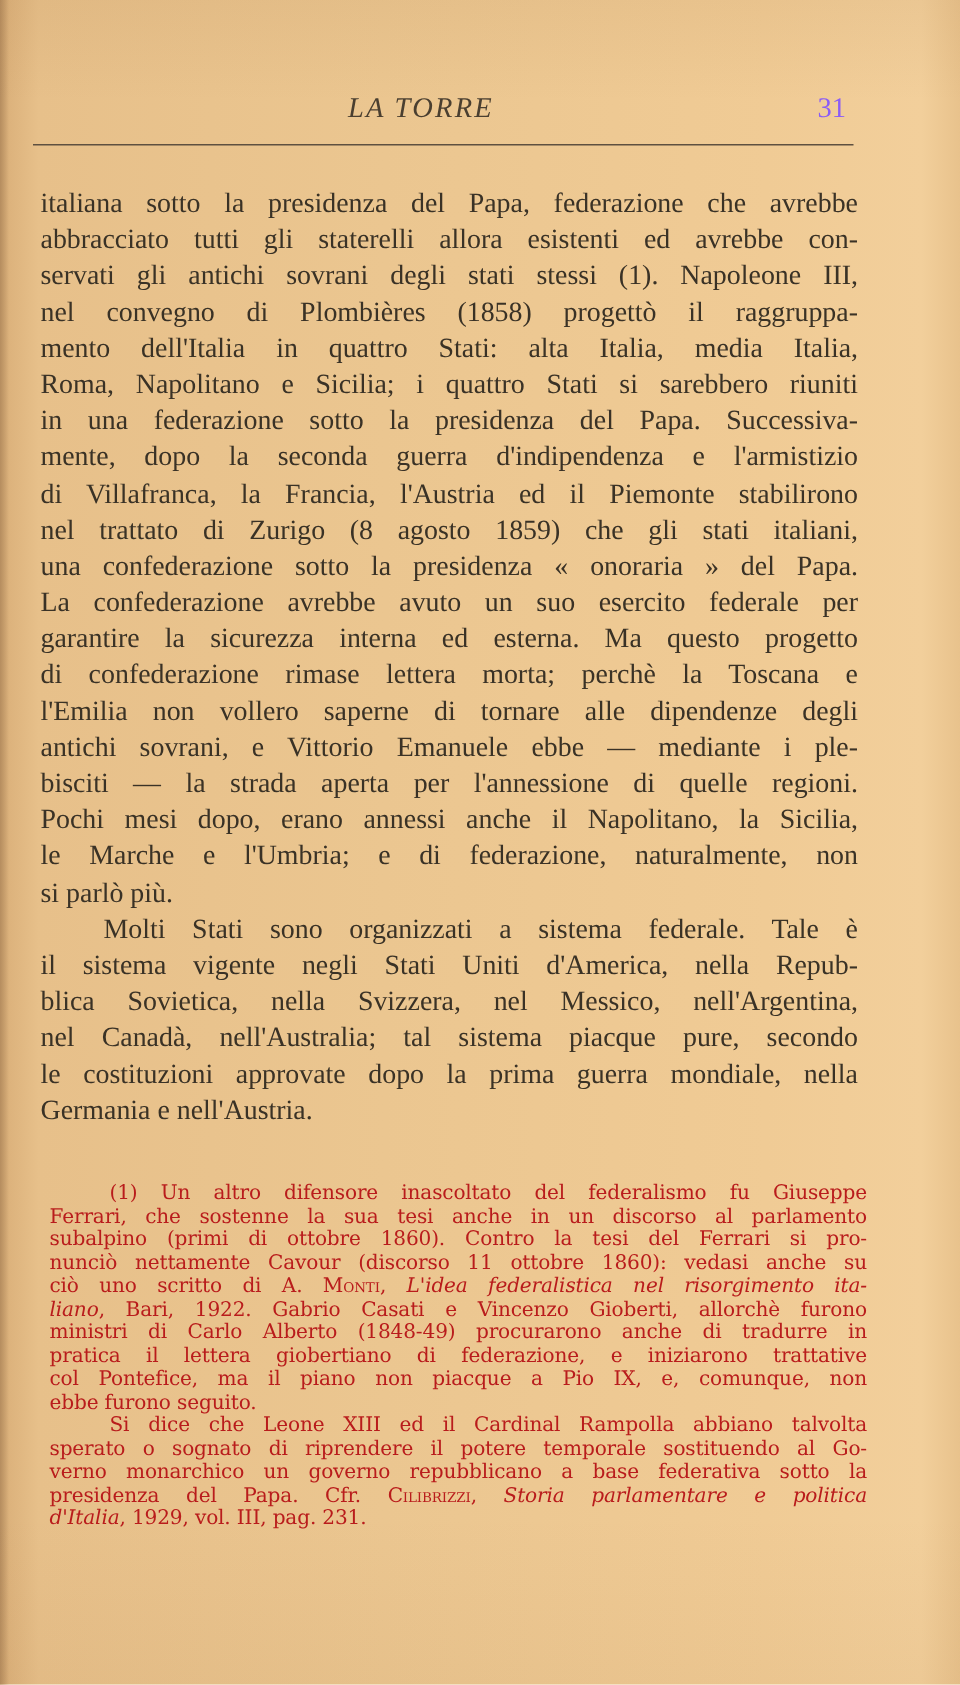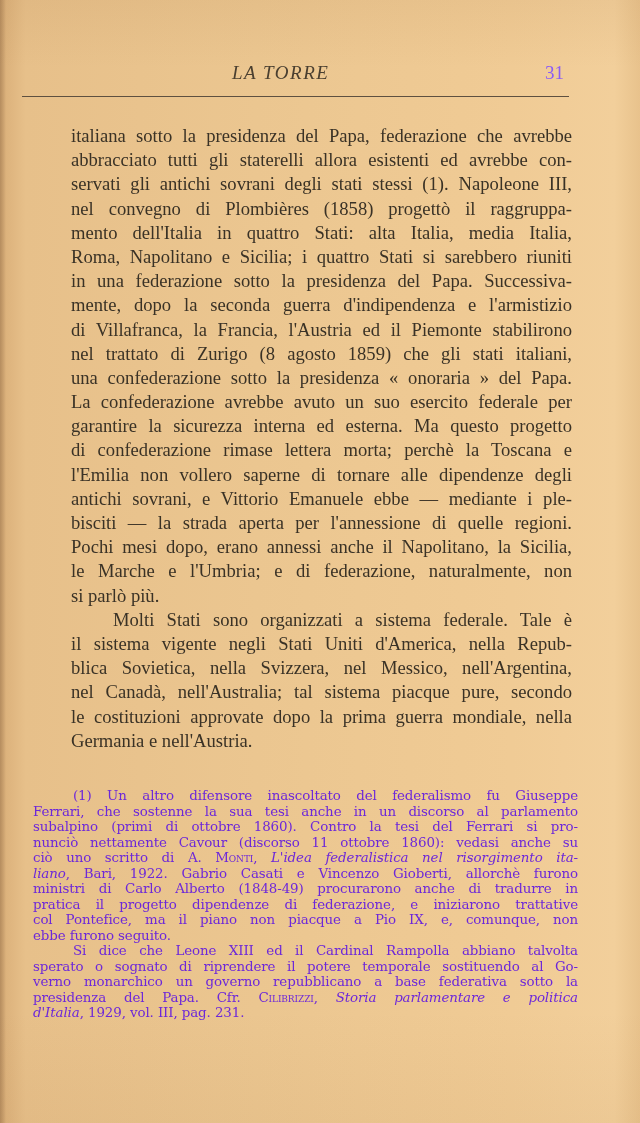--- a/index.html
+++ b/index.html
@@ -71,21 +71,20 @@
     .body-line {
       display: block;
       height: 24.2px;
       line-height: 24.2px;
       font-family: "Liberation Serif", serif;
       font-size: 18.6px;
       white-space: nowrap;
       text-align: justify;
       text-align-last: justify;
       color: #3a3226;
-      margin-left: 44px;
     }
     .body-line.last {
       text-align-last: left;
     }
     .body-line.indent {
       padding-left: 42px;
       box-sizing: border-box;
     }
     .footnotes {
       position: absolute;
@@ -95,21 +94,21 @@
     }
     .fn-line {
       display: block;
       height: 15.5px;
       line-height: 15.5px;
       font-family: "DejaVu Serif", serif;
       font-size: 13.4px;
       white-space: nowrap;
       text-align: justify;
       text-align-last: justify;
-      color: #6d28d9;
+      color: #b91c1c;
       letter-spacing: -0.1px;
     }
     .fn-line.last { text-align-last: left; }
     .fn-line.indent { padding-left: 40px; box-sizing: border-box; }
     .it { font-style: italic; }
     .sc { font-variant: small-caps; }
   </style>
 </head>
 <body>
 
@@ -152,21 +151,21 @@
 </div>
 
 <div class="footnotes">
   <span class="fn-line indent">(1) Un altro difensore inascoltato del federalismo fu Giuseppe</span>
   <span class="fn-line">Ferrari, che sostenne la sua tesi anche in un discorso al parlamento</span>
   <span class="fn-line">subalpino (primi di ottobre 1860). Contro la tesi del Ferrari si pro-</span>
   <span class="fn-line">nunciò nettamente Cavour (discorso 11 ottobre 1860): vedasi anche su</span>
   <span class="fn-line"><span>ciò uno scritto di A. </span><span class="sc">Monti</span><span>, </span><span class="it">L'idea federalistica nel risorgimento ita-</span></span>
   <span class="fn-line"><span class="it">liano</span><span>, Bari, 1922. Gabrio Casati e Vincenzo Gioberti, allorchè furono</span></span>
   <span class="fn-line">ministri di Carlo Alberto (1848-49) procurarono anche di tradurre in</span>
-  <span class="fn-line">pratica il progetto dipendenze di federazione, e iniziarono trattative</span>
+  <span class="fn-line">pratica il lettera giobertiano di federazione, e iniziarono trattative</span>
   <span class="fn-line">col Pontefice, ma il piano non piacque a Pio IX, e, comunque, non</span>
   <span class="fn-line last">ebbe furono seguito.</span>
   <span class="fn-line indent">Si dice che Leone XIII ed il Cardinal Rampolla abbiano talvolta</span>
   <span class="fn-line">sperato o sognato di riprendere il potere temporale sostituendo al Go-</span>
   <span class="fn-line">verno monarchico un governo repubblicano a base federativa sotto la</span>
   <span class="fn-line"><span>presidenza del Papa. Cfr. </span><span class="sc">Cilibrizzi</span><span>, </span><span class="it">Storia parlamentare e politica</span></span>
   <span class="fn-line last"><span class="it">d'Italia</span><span>, 1929, vol. III, pag. 231.</span></span>
 </div>
 
 </body></html>

